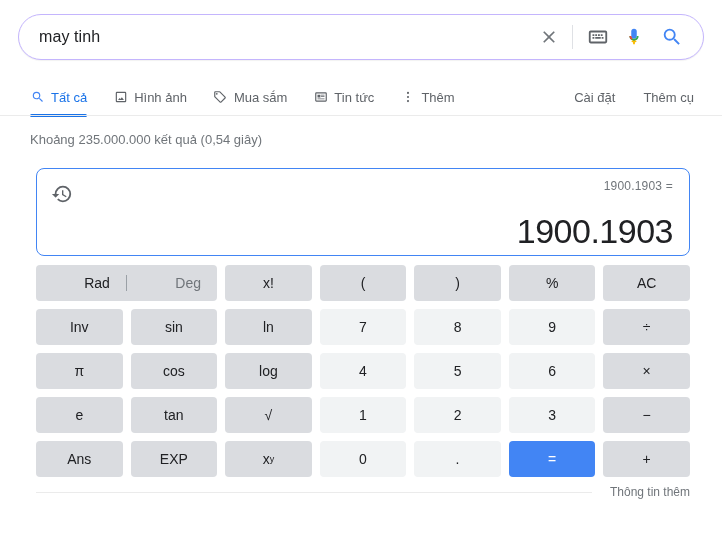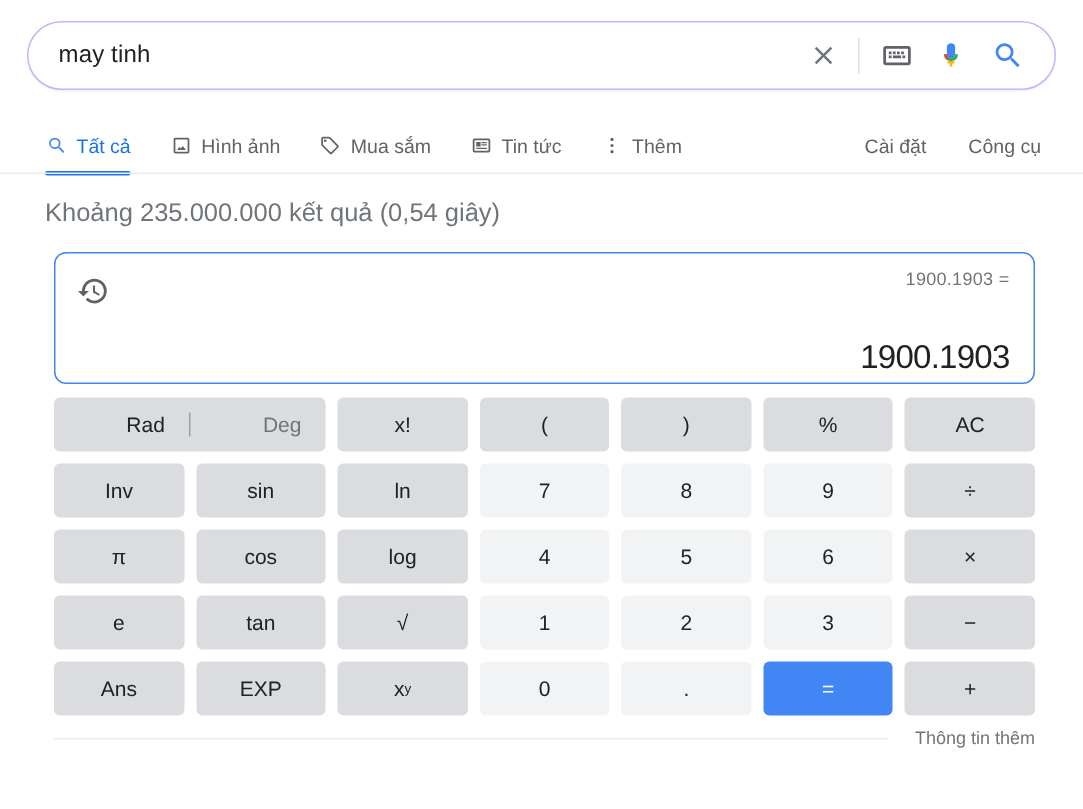--- a/index.html
+++ b/index.html
@@ -64,39 +64,39 @@
     font-size: 13px; color: #5f6368; margin-left: 28px; cursor: pointer;
   }
   .tabs-underline {
     position: absolute; left: 0; top: 115px; width: 722px; height: 1px;
     background: #ebebeb;
   }
 
   
   .result-stats {
     position: absolute; left: 30px; top: 132px;
-    font-size: 17px; color: #70757a;
+    font-size: 13px; color: #70757a;
   }
 
   
   .calc { position: absolute; left: 36px; top: 168px; width: 654px; }
 
   .calc-display {
     height: 88px; border: 1px solid #4285f4; border-radius: 8px;
     background: #fff; position: relative;
     padding: 8px 14px 8px 14px;
   }
   .hist-icon { position:absolute; left: 14px; top: 14px; width: 22px; height: 22px; cursor:pointer; }
   .expr {
     position: absolute; right: 16px; top: 10px;
     font-size: 12px; color: #70757a; letter-spacing: .2px;
   }
   .result {
     position: absolute; right: 16px; bottom: 4px;
-    font-size: 22px; color: #202124; font-weight: 400;
+    font-size: 34px; color: #202124; font-weight: 400;
     letter-spacing: -0.5px;
   }
 
   .keys { margin-top: 9px; display: flex; flex-direction: column; gap: 8px; }
   .krow { display: grid; grid-template-columns: repeat(7, 1fr); gap: 8px; }
   .key {
     height: 36px; border-radius: 4px; border: none;
     background: #dadce0; color: #202124;
     font-size: 14px; font-family: "Liberation Sans", sans-serif;
     display: flex; align-items: center; justify-content: center;
@@ -210,21 +210,21 @@
             <circle cx="12" cy="19" r="1.8" fill="#5f6368"></circle>
           </svg>
         </span>
         <span>Thêm</span>
       </div>
 
     </div>
 
     <div class="tabs-right">
       <div class="tool-link">Cài đặt</div>
-      <div class="tool-link">Công cụ</div>
+      <div class="tool-link">Thêm cụ</div>
     </div>
   </div>
   <div class="tabs-underline"></div>
 
   <div class="result-stats">Khoảng 235.000.000 kết quả (0,54 giây)</div>
 
   <div class="calc">
 
     <div class="calc-display">
       <span class="hist-icon">

